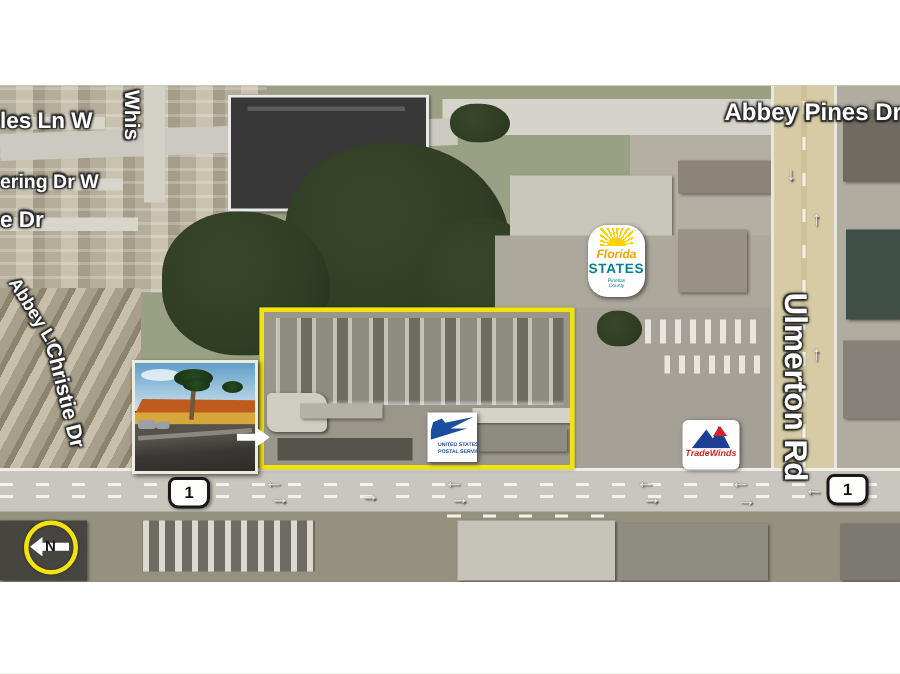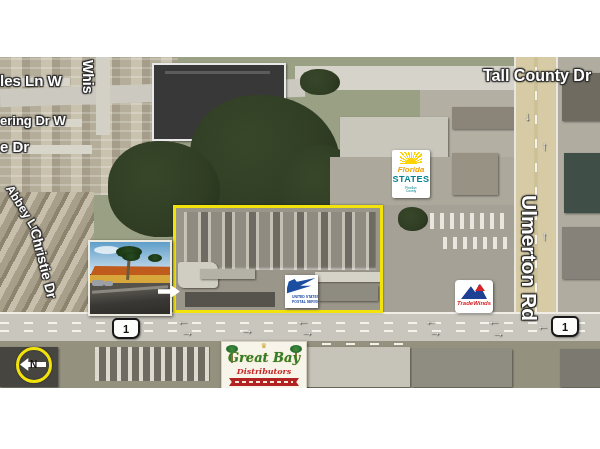--- a/index.html
+++ b/index.html
@@ -182,56 +182,46 @@
       <div class="usps-l" style="top:20px;">UNITED STATES</div>
       <div class="usps-l" style="top:25px;">POSTAL SERVICE</div>
     </div>
 
     <div class="logo tw" style="left:455px;top:223px;width:38px;height:33px;">
       <div class="tw-mtn"></div>
       <div class="tw-peak"></div>
       <div class="tw-name">TradeWinds</div>
     </div>
 
-    <div class="logo fh" style="left:392px;top:93px;width:38px;height:48px;">
+    <div class="logo fh" style="left:392px;top:93px;width:38px;height:48px;border-radius:13px;">
       <div class="fh-rays"></div>
       <div class="fh-sun"></div>
       <div class="fh-florida">Florida</div>
       <div class="fh-health">STATES</div>
       <div class="fh-sub">Pinellas County</div>
     </div>
 
-    <div class="logo gb" style="left:221px;top:284px;width:84px;height:50px;">
-      <div class="gb-crown">♛</div>
-      <div class="palmtrunk" style="left:9px;top:8px;"></div>
-      <div class="palmtop" style="left:4px;top:3px;"></div>
-      <div class="palmtrunk" style="left:73px;top:8px;"></div>
-      <div class="palmtop" style="left:68px;top:3px;"></div>
-      <div class="gb-name">Great Bay</div>
-      <div class="gb-sub">Distributors</div>
-      <div class="gb-ribbon"></div>
-    </div>
 
     <div class="abs photo" style="left:88px;top:183px;width:80px;height:72px;">
       <div class="photo-sky"></div>
       <div class="photo-cloud"></div>
       <div class="photo-roof"></div>
       <div class="photo-wall"></div>
       <div class="photo-lot"></div>
       <div class="photo-curb"></div>
       <div class="photo-car" style="left:2px;top:38px;width:12px;height:6px;"></div>
       <div class="photo-car" style="left:14px;top:39px;width:9px;height:5px;"></div>
       <div class="photo-trunk"></div>
       <div class="frond" style="left:26px;top:4px;width:26px;height:12px;"></div>
       <div class="frond" style="left:32px;top:10px;width:18px;height:9px;"></div>
       <div class="frond" style="left:58px;top:12px;width:14px;height:8px;"></div>
     </div>
     <div class="callout" style="left:158px;top:228px;width:22px;height:13px;"></div>
 
-    <div class="maplbl" style="left:483px;top:11px;font-size:16px;">Tall County Dr</div>
+    <div class="maplbl" style="left:483px;top:11px;font-size:16px;">Abbey Pines Dr</div>
     <div class="maplbl" style="left:0;top:16px;font-size:15px;">les Ln W</div>
     <div class="maplbl" style="left:95px;top:3px;font-size:14px;transform:rotate(90deg);transform-origin:left top;">Whis</div>
     <div class="maplbl" style="left:0;top:57px;font-size:13px;">ering Dr W</div>
     <div class="maplbl" style="left:0;top:82px;font-size:15px;">e Dr</div>
     <div class="maplbl" style="left:14px;top:126px;font-size:12px;transform:rotate(58deg);transform-origin:left top;">Abbey Ln</div>
     <div class="maplbl" style="left:42px;top:170px;font-size:14px;transform:rotate(76deg);transform-origin:left top;">Christie Dr</div>
     <div class="maplbl" style="left:540px;top:138px;font-size:21px;transform:rotate(90deg);transform-origin:left top;">Ulmerton Rd</div>
 
     <div class="aw aw-l" style="left:176px;top:257px;"></div>
     <div class="aw aw-r" style="left:180px;top:268px;"></div>

